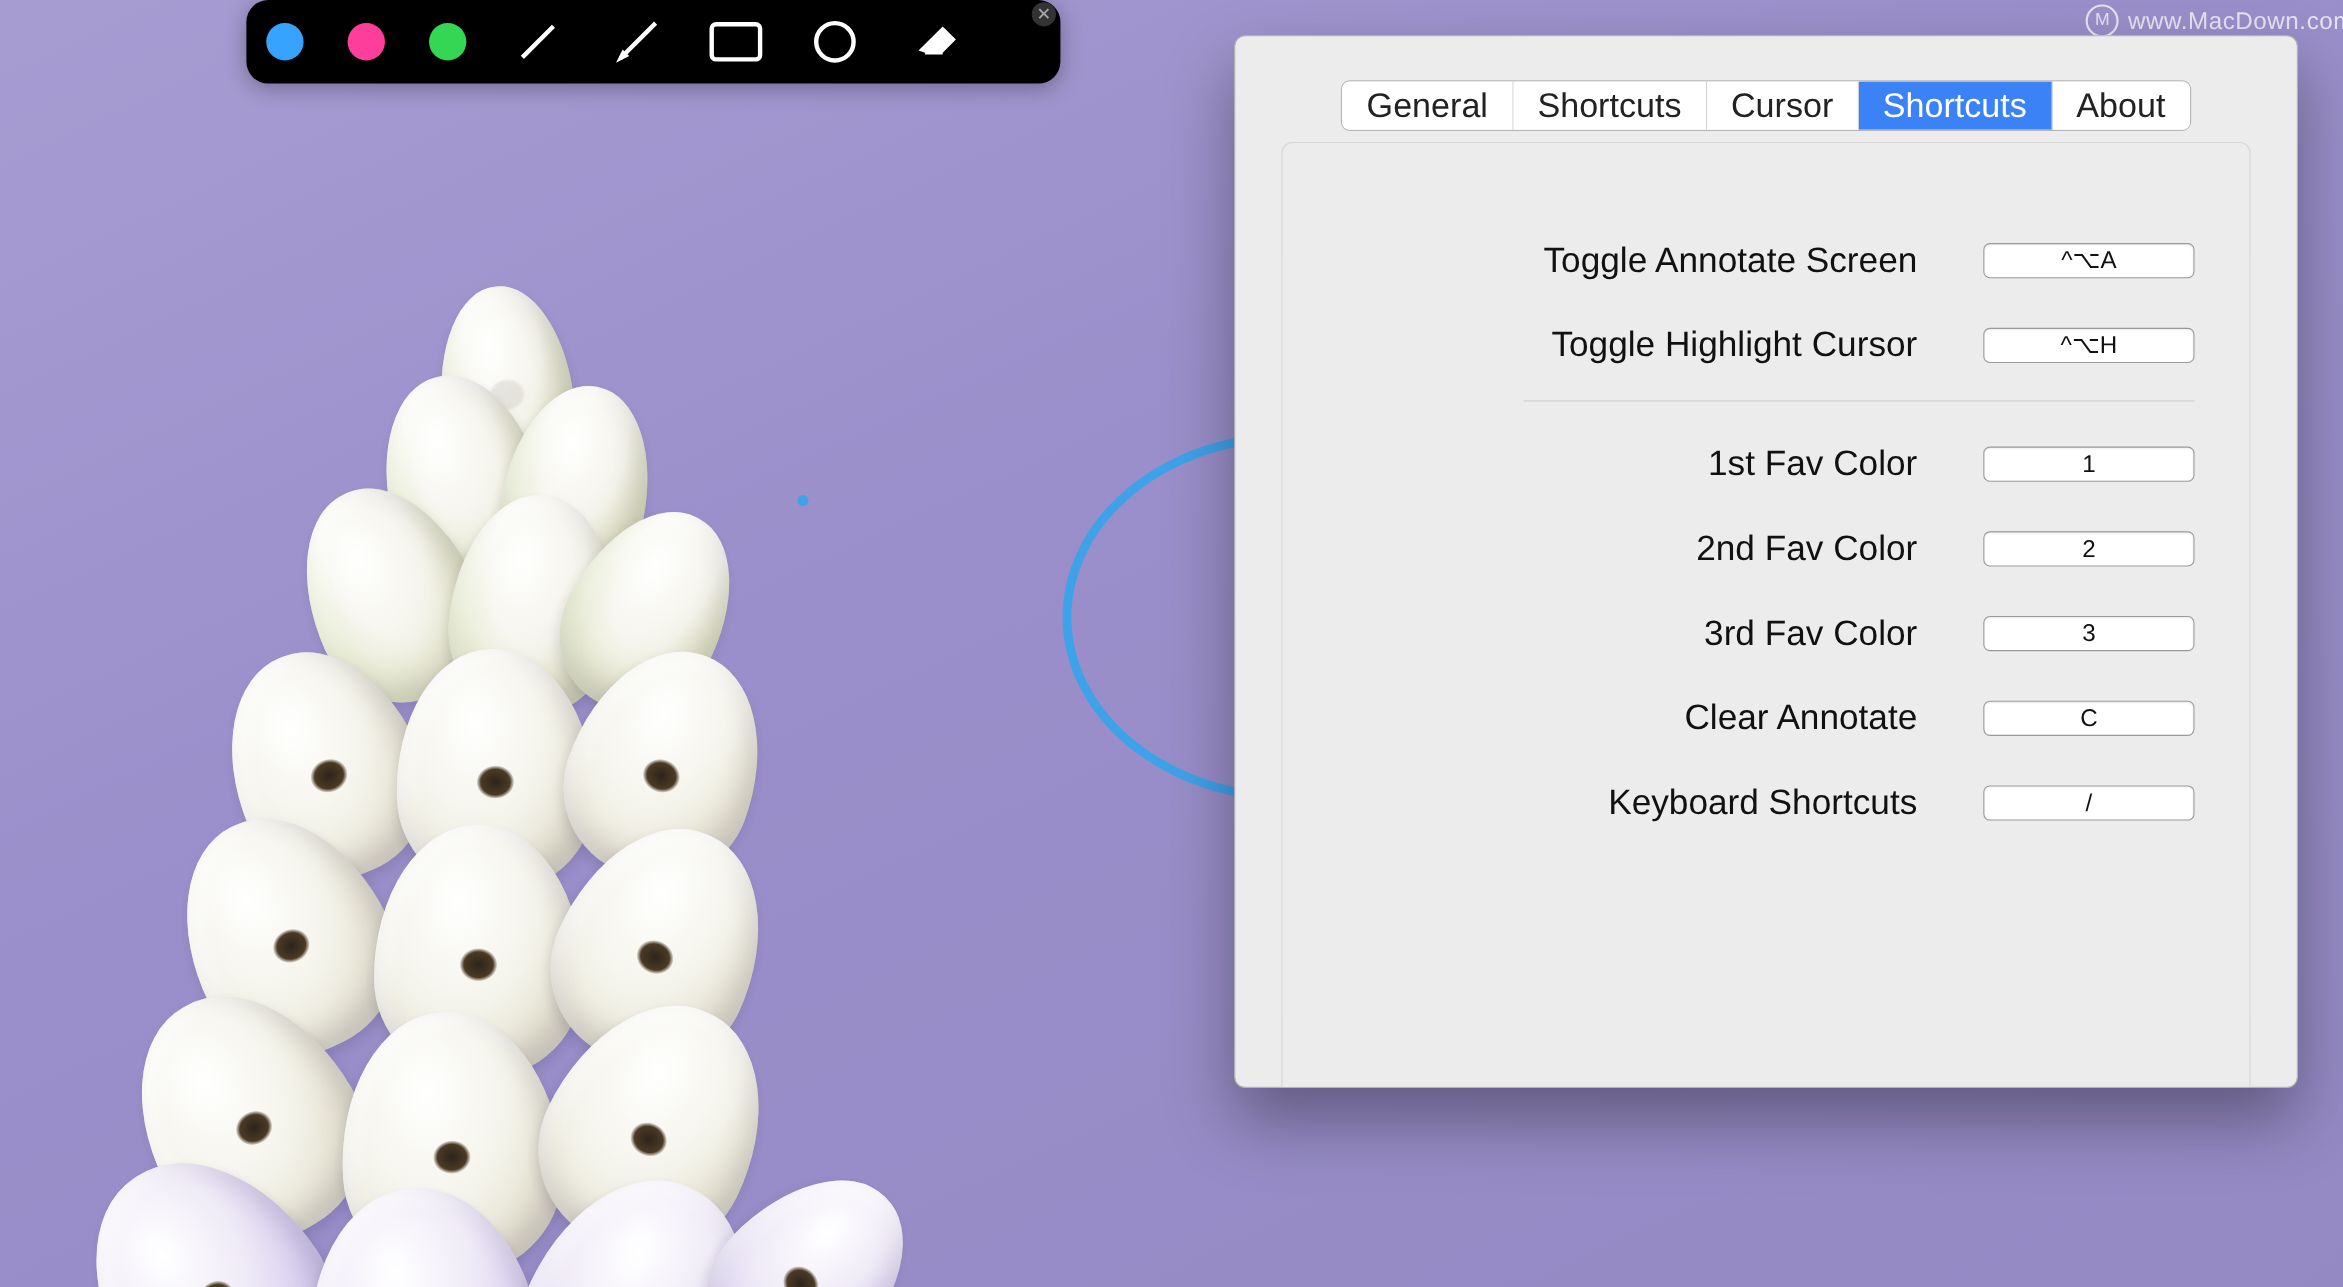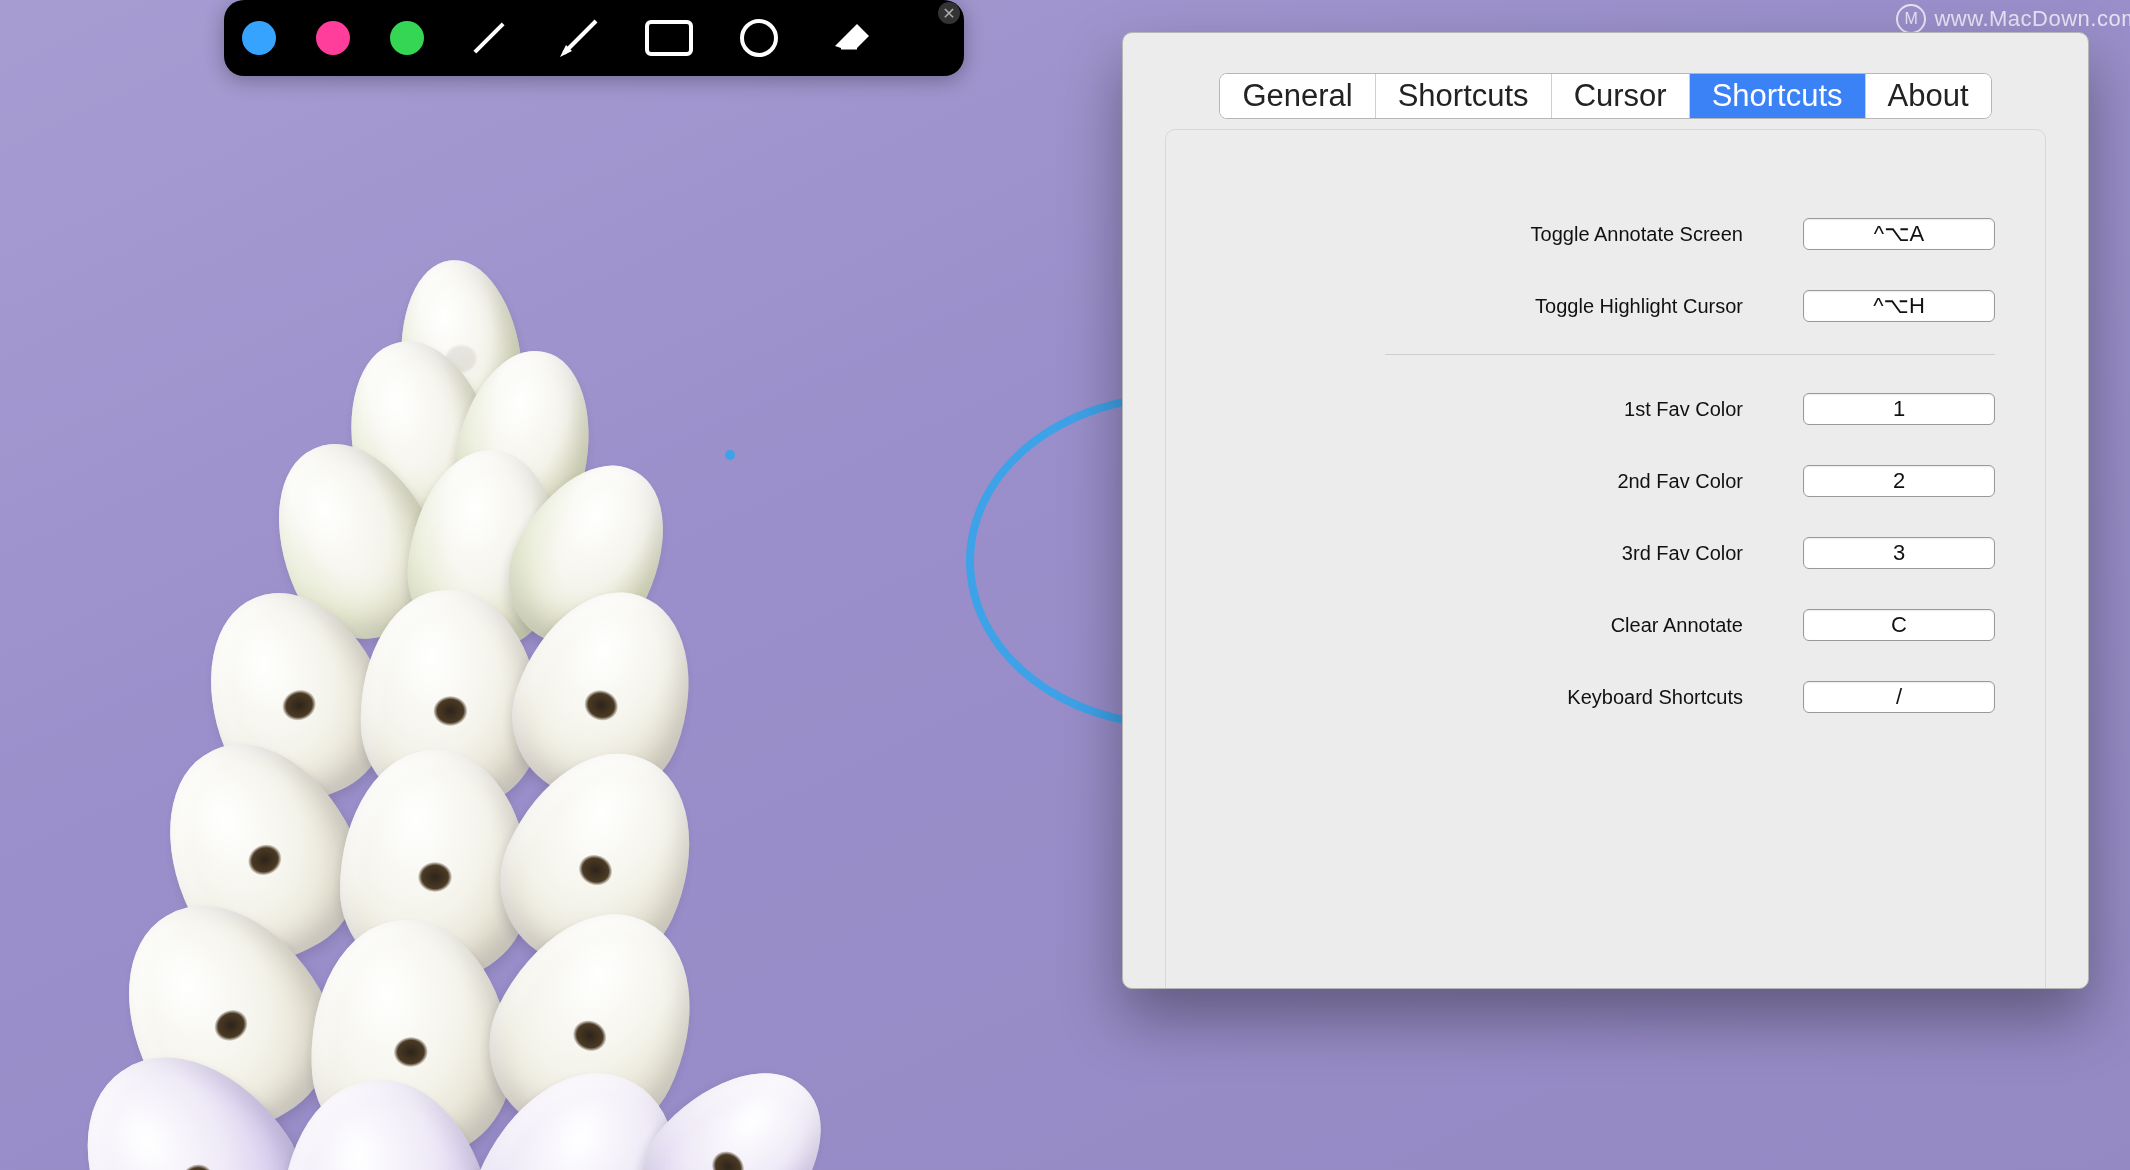--- a/index.html
+++ b/index.html
@@ -150,21 +150,21 @@
 
   .row {
     display: flex;
     align-items: center;
     justify-content: flex-end;
     gap: 60px;
     padding: 8px 50px;
     margin-bottom: 24px;
   }
   .row .lab {
-    font-size: 20px;
+    font-size: 32px;
     color: #111;
     text-align: right;
   }
   .shortcut-box {
     width: 190px;
     height: 30px;
     border: 1px solid #999;
     border-radius: 6px;
     background: #fff;
     display: flex; align-items: center; justify-content: center;

